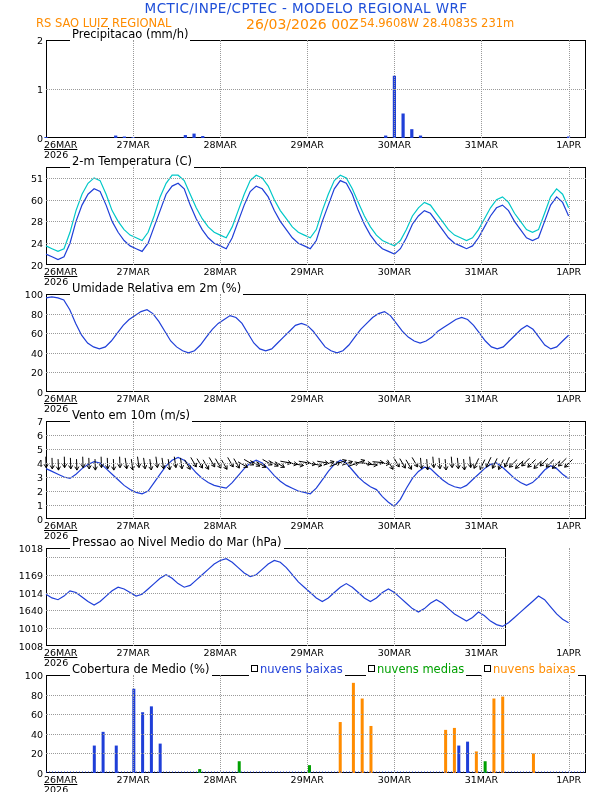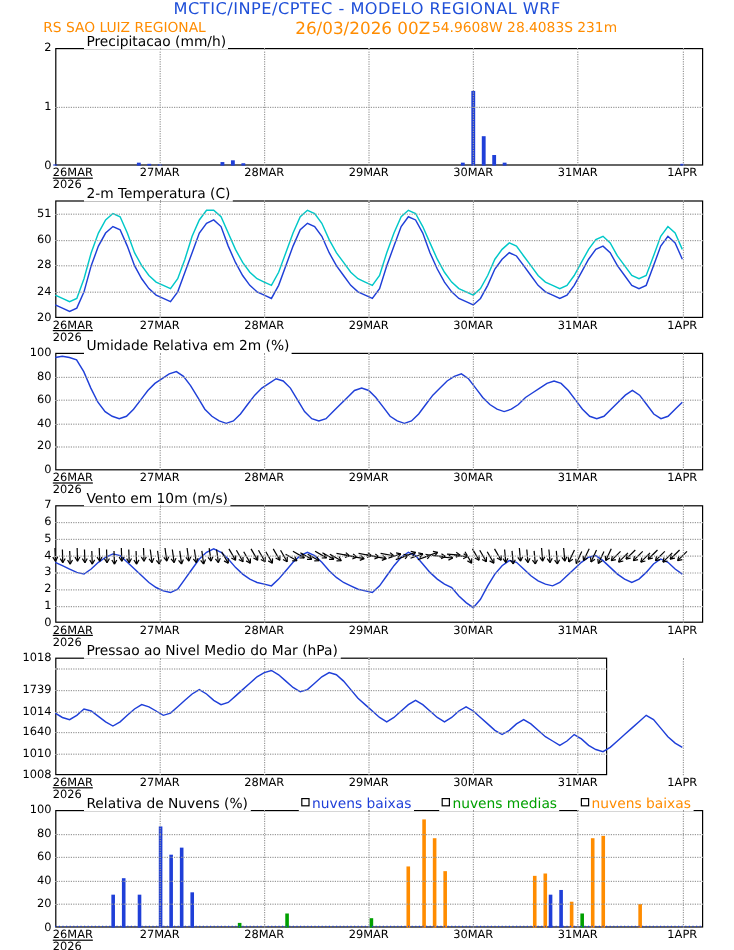--- a/index.html
+++ b/index.html
@@ -440,21 +440,21 @@
   <svg class="plot" width="540" height="98">
       <path d="M0.0,46.3 L6.0,49.9 L12.0,51.7 L18.0,48.1 L24.0,42.8 L30.0,44.5 L36.0,49.0 L42.0,53.5 L48.1,57.0 L54.1,53.5 L60.1,48.1 L66.1,42.8 L72.1,39.2 L78.1,41.0 L84.1,44.5 L90.1,48.1 L96.1,46.3 L102.1,41.0 L108.1,35.6 L114.1,30.3 L120.1,26.7 L126.1,30.3 L132.1,35.6 L138.2,39.2 L144.2,37.4 L150.2,32.1 L156.2,26.7 L162.2,21.4 L168.2,16.0 L174.2,12.5 L180.2,10.7 L186.2,14.3 L192.2,19.6 L198.2,24.9 L204.2,28.5 L210.2,26.7 L216.2,21.4 L222.2,16.0 L228.3,12.5 L234.3,14.3 L240.3,19.6 L246.3,26.7 L252.3,33.9 L258.3,39.2 L264.3,44.5 L270.3,49.9 L276.3,53.5 L282.3,49.9 L288.3,44.5 L294.3,39.2 L300.3,35.6 L306.3,39.2 L312.3,44.5 L318.4,49.9 L324.4,53.5 L330.4,49.9 L336.4,44.5 L342.4,41.0 L348.4,44.5 L354.4,49.9 L360.4,55.2 L366.4,60.6 L372.4,64.1 L378.4,60.6 L384.4,55.2 L390.4,51.7 L396.4,55.2 L402.4,60.6 L408.5,65.9 L414.5,69.5 L420.5,73.1 L426.5,69.5 L432.5,64.1 L438.5,67.7 L444.5,73.1 L450.5,76.6 L456.5,78.4 L462.5,74.8 L468.5,69.5 L474.5,64.1 L480.5,58.8 L486.5,53.5 L492.5,48.1 L498.6,51.7 L504.6,58.8 L510.6,65.9 L516.6,71.3 L522.6,74.8 " fill="none" stroke="#1f3fd8" stroke-width="1.2"></path>
     </svg>
 <div class="ylab" style="top: 98px;">1008</div>
     <div class="ylab" style="top: 80.1818px;">1010</div>
     <div class="hgrid" style="top: 80.1818px;"></div>
     <div class="ylab" style="top: 62.3636px;">1640</div>
     <div class="hgrid" style="top: 62.3636px;"></div>
     <div class="ylab" style="top: 44.5455px;">1014</div>
     <div class="hgrid" style="top: 44.5455px;"></div>
-    <div class="ylab" style="top: 26.7273px;">1739</div>
+    <div class="ylab" style="top: 26.7273px;">1169</div>
     <div class="hgrid" style="top: 26.7273px;"></div>
     <div class="ylab" style="top: 0;">1018</div>
     <div class="hgrid" style="top: 8.90909px;"></div>
     <div class="xlab first">26MAR</div>
     <div class="xlab" style="left: 87.0968px;">27MAR</div>
     <div class="vgrid" style="left: 87.0968px;"></div>
     <div class="xlab" style="left: 174.194px;">28MAR</div>
     <div class="vgrid" style="left: 174.194px;"></div>
     <div class="xlab" style="left: 261.29px;">29MAR</div>
     <div class="vgrid" style="left: 261.29px;"></div>
@@ -462,21 +462,21 @@
     <div class="vgrid" style="left: 348.387px;"></div>
     <div class="xlab" style="left: 435.484px;">31MAR</div>
     <div class="vgrid" style="left: 435.484px;"></div>
     <div class="xlab" style="left: 522.581px;">1APR</div>
     <div class="vgrid" style="left: 522.581px;"></div>
     <div class="yearlab">2026</div>
   </div>
 
 <div class="panel" id="p5" style="top:675px;height:98px;width:540px;">
   <div class="frame"></div>
-  <div class="ptitle">Relativa de Nuvens (%)</div>
+  <div class="ptitle">Cobertura de Medio (%)</div>
   <div class="ptitle2" style="left:203px;color:#1f3fd8;"><span class="legend-sw"></span><span>nuvens baixas</span></div>
   <div class="ptitle2" style="left:320px;color:#00a000;"><span class="legend-sw"></span><span>nuvens medias</span></div>
   <div class="ptitle2" style="left:436px;color:#ff8c00;"><span class="legend-sw"></span><span>nuvens baixas</span></div>
   <svg class="plot" width="540" height="98">
       <rect x="46.80577392247222" y="70.56" width="3" height="27.439999999999998" fill="#1f3fd8"></rect>
       <rect x="55.58864190837626" y="56.84" width="3" height="41.16" fill="#1f3fd8"></rect>
       <rect x="68.76294388723231" y="70.56" width="3" height="27.439999999999998" fill="#1f3fd8"></rect>
       <rect x="86.3286798590404" y="13.719999999999999" width="3" height="84.28" fill="#1f3fd8"></rect>
       <rect x="95.11154784494444" y="37.24" width="3" height="60.76" fill="#1f3fd8"></rect>
       <rect x="103.89441583084847" y="31.36" width="3" height="66.64" fill="#1f3fd8"></rect>

